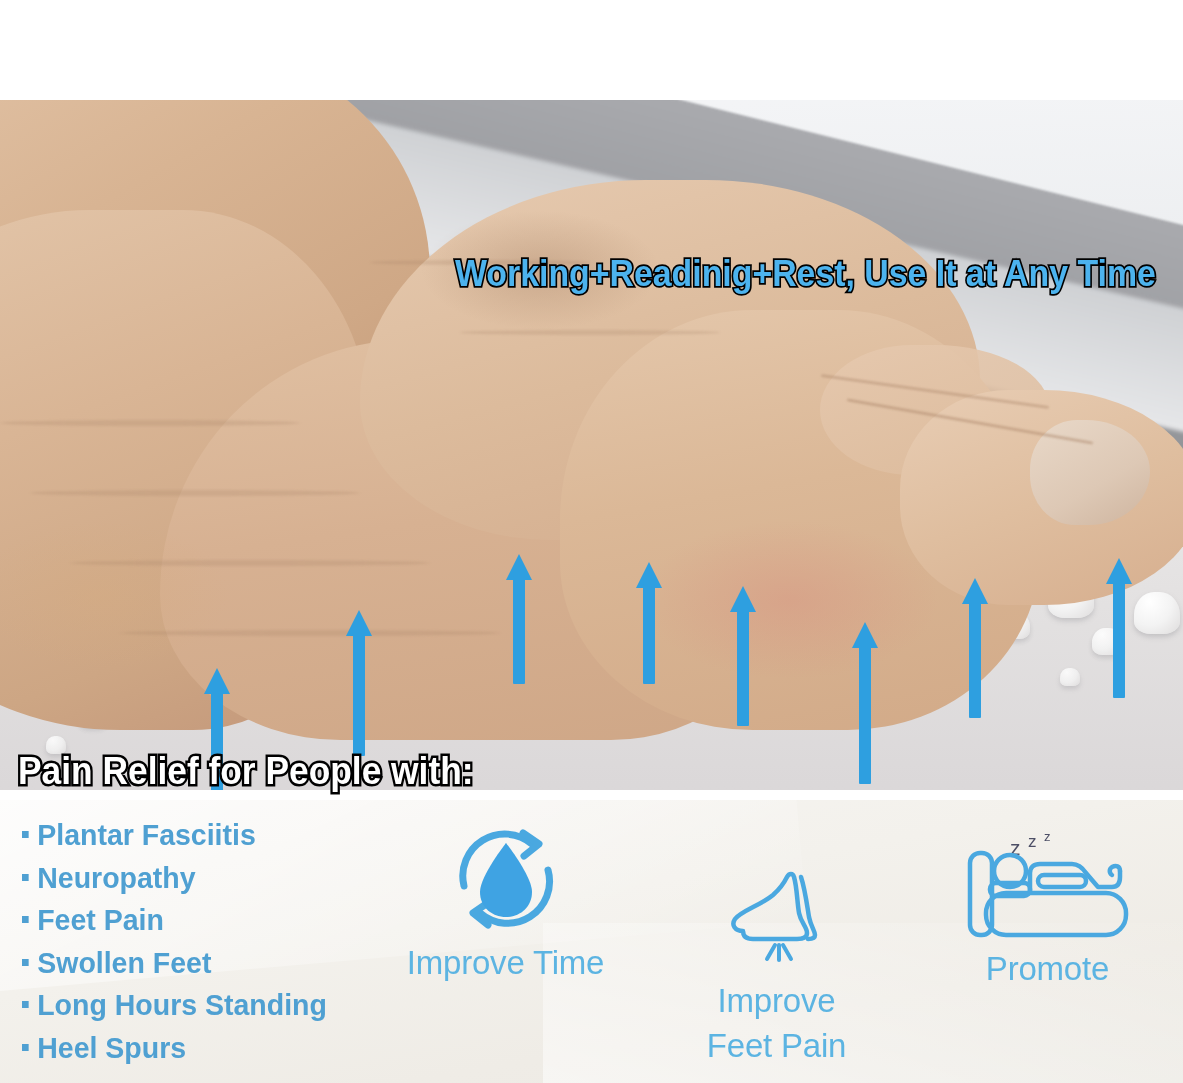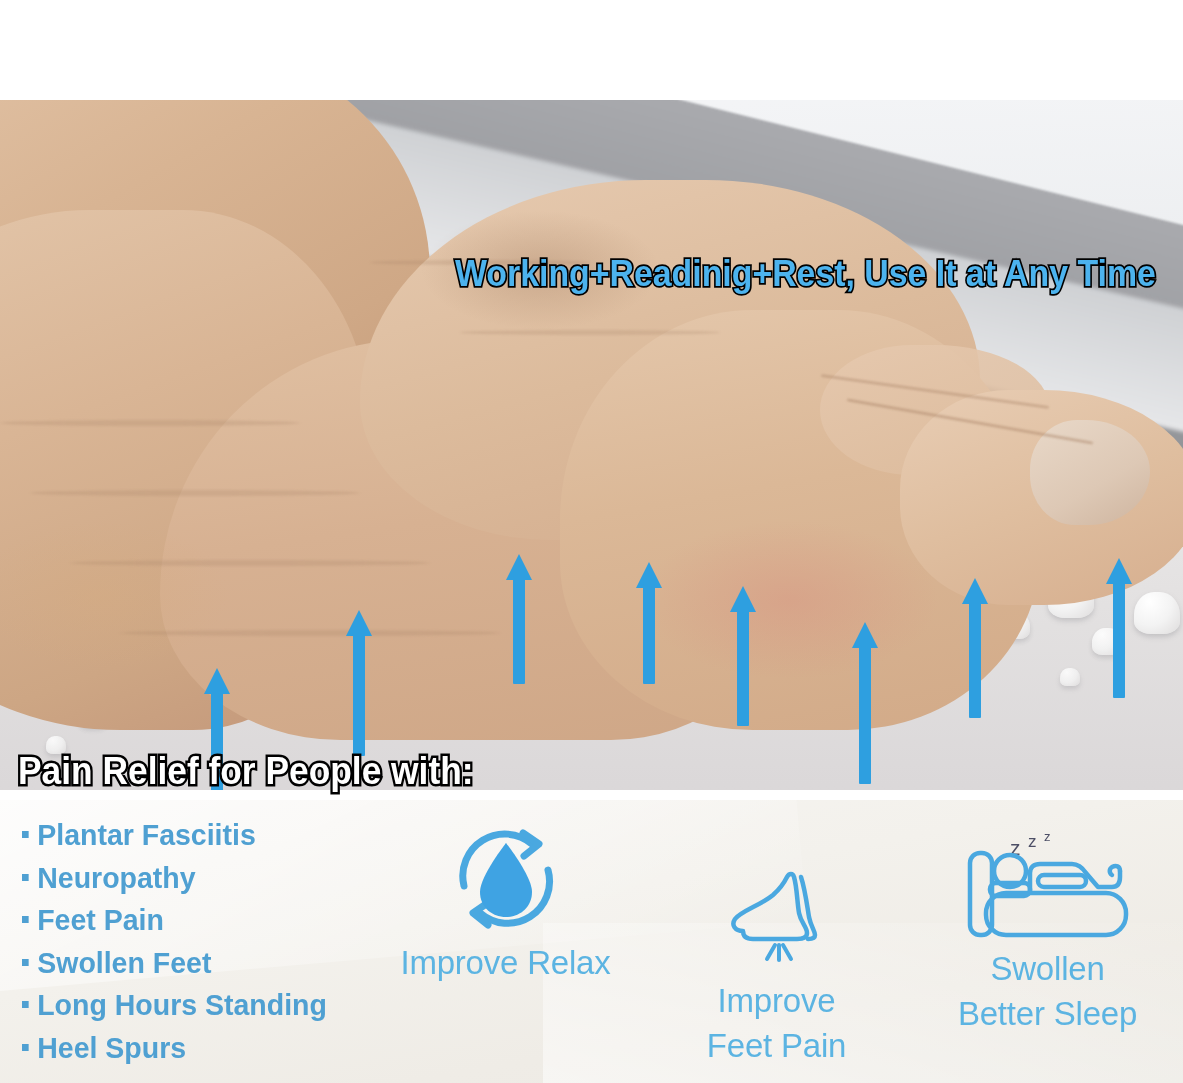--- a/index.html
+++ b/index.html
@@ -410,21 +410,21 @@
       <div class="benefit b1">
         <div class="glyph">
           <svg width="120" height="118" viewBox="0 0 120 118" fill="none">
             <path d="M18 66 A42 42 0 0 1 86 24" stroke="#4aa8e0" stroke-width="7" stroke-linecap="round" fill="none"></path>
             <path d="M77 13 L93 24 L78 36" stroke="#4aa8e0" stroke-width="7" stroke-linecap="round" stroke-linejoin="round" fill="none"></path>
             <path d="M102 50 A42 42 0 0 1 34 93" stroke="#4aa8e0" stroke-width="7" stroke-linecap="round" fill="none"></path>
             <path d="M43 82 L27 93 L42 105" stroke="#4aa8e0" stroke-width="7" stroke-linecap="round" stroke-linejoin="round" fill="none"></path>
             <path d="M60 23 C60 23 86 56 86 72 C86 87 74 97 60 97 C46 97 34 87 34 72 C34 56 60 23 60 23 Z" fill="#3fa3e3"></path>
           </svg>
         </div>
-        <div class="cap">Improve Relax</div>
+        <div class="cap">Improve Time</div>
       </div>
 
       <div class="benefit b2">
         <div class="glyph">
           <svg width="120" height="92" viewBox="0 0 120 92" fill="none">
             <path d="M26 60 C18 60 14 54 18 48 C24 40 44 34 56 24 C64 17 68 10 70 6
                      C72 2 76 2 77 6 C80 16 80 30 82 42 C84 52 90 56 90 62
                      C90 66 86 68 80 68 L36 68 C30 68 26 66 26 60 Z" stroke="#4aa8e0" stroke-width="4.5" stroke-linejoin="round" fill="none"></path>
             <path d="M84 6 C88 18 90 34 92 46 C94 56 98 60 98 64 C98 67 95 68 91 68" stroke="#4aa8e0" stroke-width="4.5" stroke-linecap="round" fill="none"></path>
             <path d="M58 74 L50 88" stroke="#4aa8e0" stroke-width="4" stroke-linecap="round"></path>
@@ -445,20 +445,19 @@
             <rect x="8" y="24" width="22" height="82" rx="10" stroke="#4aa8e0" stroke-width="4.5" fill="none"></rect>
             <rect x="24" y="64" width="140" height="42" rx="20" stroke="#4aa8e0" stroke-width="4.5" fill="none"></rect>
             <circle cx="48" cy="42" r="16" stroke="#4aa8e0" stroke-width="4.5" fill="none"></circle>
             <rect x="28" y="54" width="40" height="13" rx="6" stroke="#4aa8e0" stroke-width="4.5" fill="none"></rect>
             <path d="M68 62 L68 44 C68 38 72 35 78 35 L110 35 C116 35 120 38 124 44 L136 58
                      L150 58 C156 58 158 54 158 48 L158 42" stroke="#4aa8e0" stroke-width="4.5" stroke-linecap="round" stroke-linejoin="round" fill="none"></path>
             <path d="M158 42 C158 37 154 36 150 38 C147 40 147 44 150 46" stroke="#4aa8e0" stroke-width="4.5" stroke-linecap="round" fill="none"></path>
             <rect x="76" y="46" width="48" height="12" rx="6" stroke="#4aa8e0" stroke-width="4.5" fill="none"></rect>
           </svg>
         </div>
-        <div class="cap">Swollen</div>
-        <div class="cap">Better Sleep</div>
+        <div class="cap">Promote</div>
       </div>
 
     </div>
   </div>
 
 </div>
 
 </body></html>

